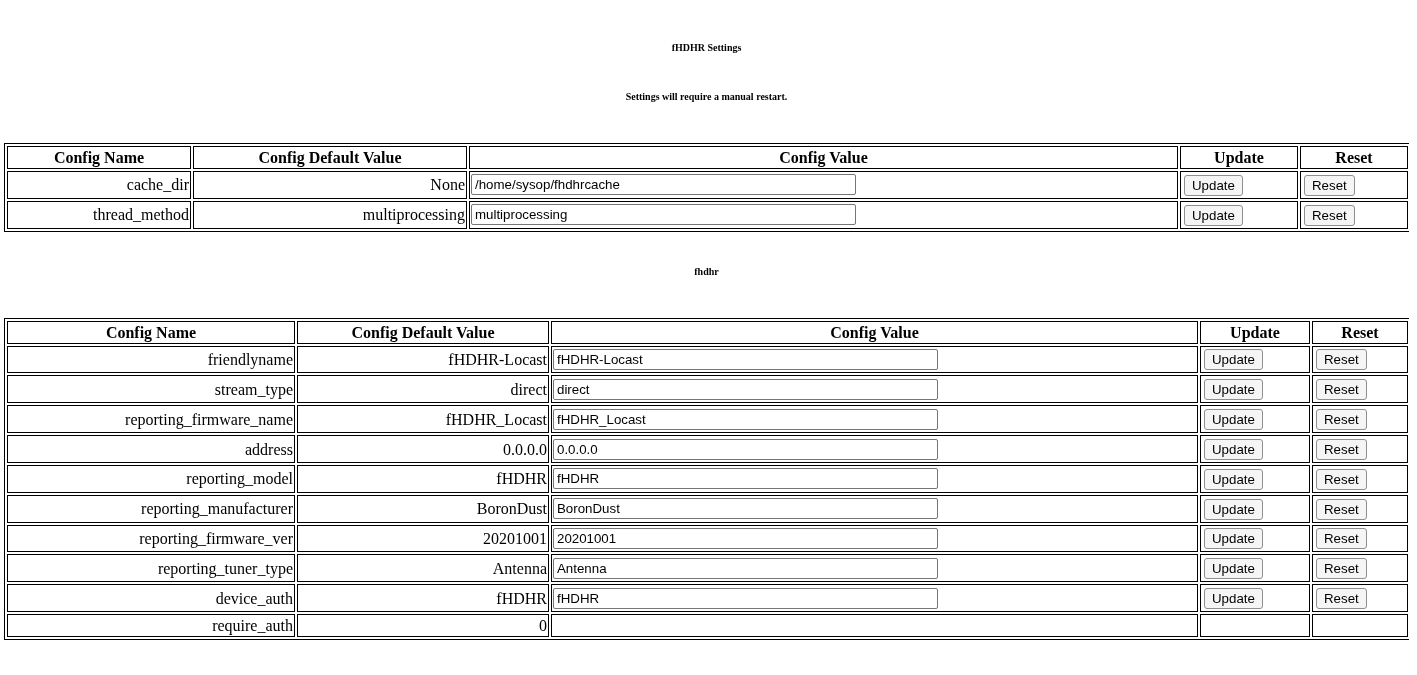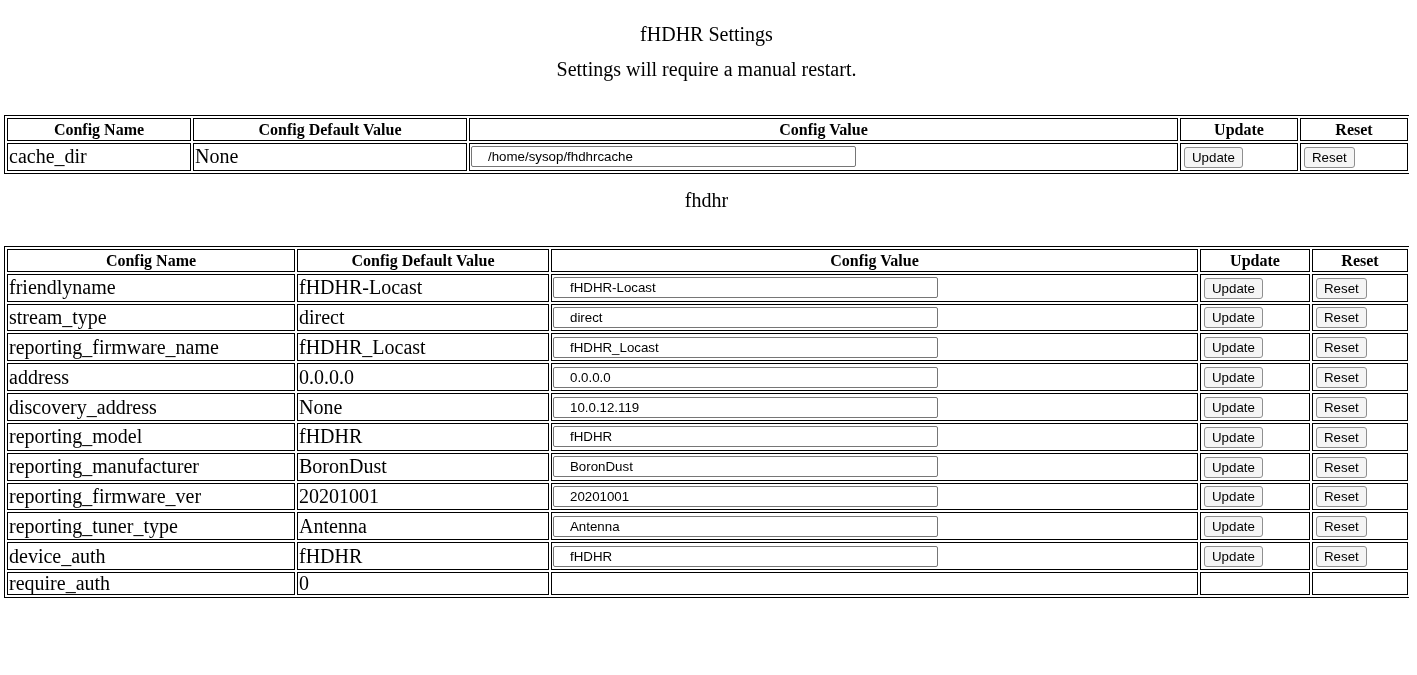--- a/index.html
+++ b/index.html
@@ -6,23 +6,23 @@
   html, body { background: #ffffff; }
   body {
     margin: 8px 4px;
     color: #000000;
     font-family: "Liberation Serif", serif;
     font-size: 16px;
     width: 1405px;
   }
   h4 {
     text-align: center;
-    font-size: 20px;
-    font-weight: normal;
-    margin: 17px 0;
+    font-size: 10px;
+    font-weight: bold;
+    margin: 31px 0;
     line-height: 18px;
   }
   table {
     width: 100%;
     border: 1px solid #000000;
     border-spacing: 2px;
     border-collapse: separate;
     margin-top: 37px;
   }
   th, td {
@@ -30,31 +30,32 @@
     padding: 1px;
     text-align: left;
     vertical-align: middle;
   }
   th {
     font-weight: bold;
     text-align: center;
     line-height: 19px;
   }
   td.c-name, td.c-def {
-    font-size: 20px;
+    font-size: 16px;
     line-height: 19px;
+    text-align: right;
   }
   td.c-val, td.c-upd, td.c-rst { line-height: 21px; }
   input[type="text"] {
     display: block;
     width: 385px;
     height: 21px;
     box-sizing: border-box;
     margin: 0;
-    padding: 1px 16px;
+    padding: 1px 3px;
     font-family: "Liberation Sans", sans-serif;
     font-size: 13.3px;
     color: #000000;
     background: #ffffff;
     border: 1px solid #767676;
     border-radius: 2px;
   }
   button {
     display: inline-block;
     vertical-align: middle;
@@ -106,20 +107,33 @@
       <input type="text" value="/home/sysop/fhdhrcache" style="">
     </td>
     <td class="c-upd">
       <button type="button">Update</button>
     </td>
     <td class="c-rst">
       <button type="button">Reset</button>
     </td>
   </tr>
 
+  <tr>
+    <td class="c-name">thread_method</td>
+    <td class="c-def">multiprocessing</td>
+    <td class="c-val">
+      <input type="text" value="multiprocessing" style="">
+    </td>
+    <td class="c-upd">
+      <button type="button">Update</button>
+    </td>
+    <td class="c-rst">
+      <button type="button">Reset</button>
+    </td>
+  </tr>
 </tbody>
     </table>
   </div>
 
   <div class="section sec-fhdhr">
     <h4 class="section-title">fhdhr</h4>
     <table>
       <thead>
         <tr>
           <th>Config Name</th>
@@ -180,33 +194,20 @@
       <input type="text" value="0.0.0.0" style="">
     </td>
     <td class="c-upd">
       <button type="button">Update</button>
     </td>
     <td class="c-rst">
       <button type="button">Reset</button>
     </td>
   </tr>
 
-  <tr>
-    <td class="c-name">discovery_address</td>
-    <td class="c-def">None</td>
-    <td class="c-val">
-      <input type="text" value="10.0.12.119" style="">
-    </td>
-    <td class="c-upd">
-      <button type="button">Update</button>
-    </td>
-    <td class="c-rst">
-      <button type="button">Reset</button>
-    </td>
-  </tr>
 
 
   <tr>
     <td class="c-name">reporting_model</td>
     <td class="c-def">fHDHR</td>
     <td class="c-val">
       <input type="text" value="fHDHR" style="">
     </td>
     <td class="c-upd">
       <button type="button">Update</button>

